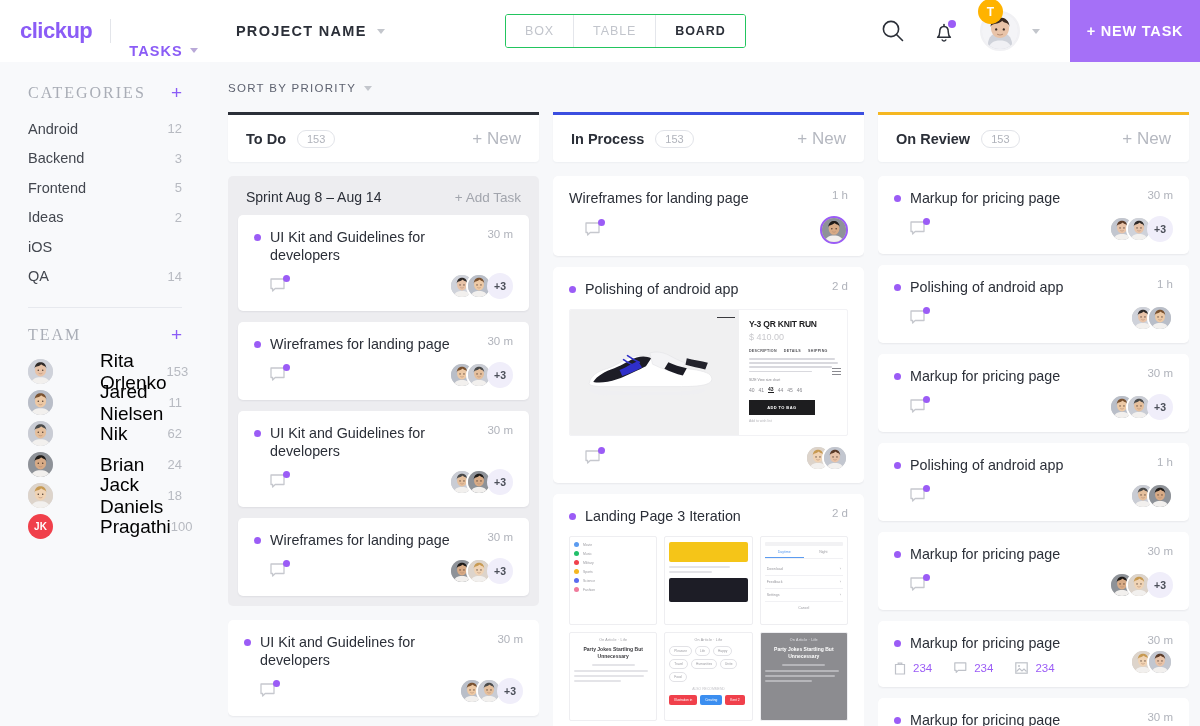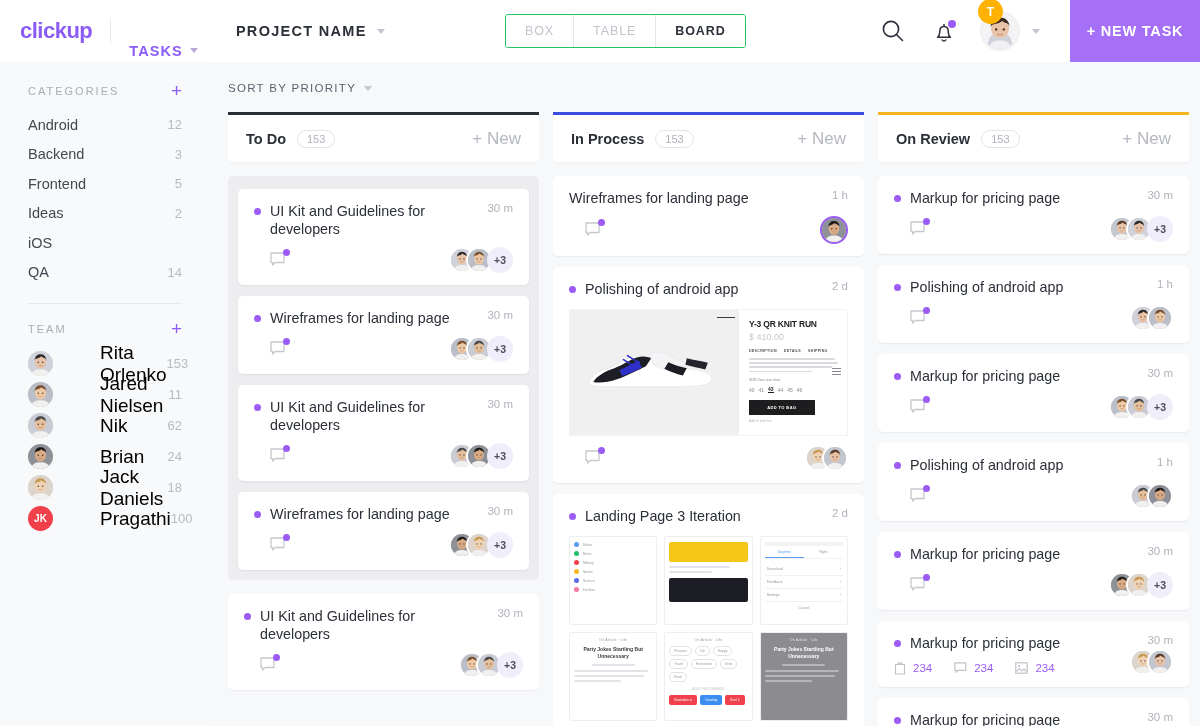--- a/index.html
+++ b/index.html
@@ -78,22 +78,23 @@
 
   
   .sidebar {
     width: 210px; flex: 0 0 210px; background: #f8f9fb; padding: 22px 0 0 0;
     overflow: hidden;
   }
   .side-head {
     display: flex; align-items: center; padding: 0 28px 0 28px; margin-bottom: 12px;
   }
   .side-head-title {
-    font-size: 11px; letter-spacing: 2px; color: #a9adb6; font-weight: normal;
+    font-size: 16px; letter-spacing: 2px; color: #a9adb6; font-weight: normal;
     text-transform: uppercase;
+    font-family: Liberation Serif, serif;
   }
   .plus-btn {
     margin-left: auto; color: #8b5cf6; font-size: 19px; line-height: 14px;
     cursor: pointer; font-weight: 500;
   }
   .side-item {
     display: flex; align-items: center; padding: 0 28px; height: 29.5px;
     cursor: pointer;
   }
   .side-item-label { font-size: 14.5px; color: #43474f; }
@@ -429,20 +430,24 @@
       </div>
       <div class="columns" id="columns">
           <div class="column">
             <div class="col-head" style="border-top-color: rgb(43, 47, 56);">
               <span class="col-title">To Do</span>
               <span class="col-count">153</span>
               <span class="col-new">+ New</span>
             </div>
             <div class="col-scroll">
               <div class="sprint-box">
+                <div class="sprint-head">
+                  <span class="sprint-title">Sprint Aug 8 – Aug 14</span>
+                  <span class="sprint-add">+ Add Task</span>
+                </div>
                 <div class="card">
                   <div class="card-top">
                     <span class="card-bullet"></span>
                     <span class="card-title">UI Kit and Guidelines for developers</span>
                     <span class="card-time">30 m</span>
                   </div>
                   <div class="card-bottom">
                     <span class="comment-icon">
                       <svg width="17" height="16" viewBox="0 0 17 16">
                         <path d="M1 1h13v9.5H5.2L2.6 13V10.5H1z" fill="none" stroke="#c6c8ce" stroke-width="1.3" stroke-linejoin="round"></path>

